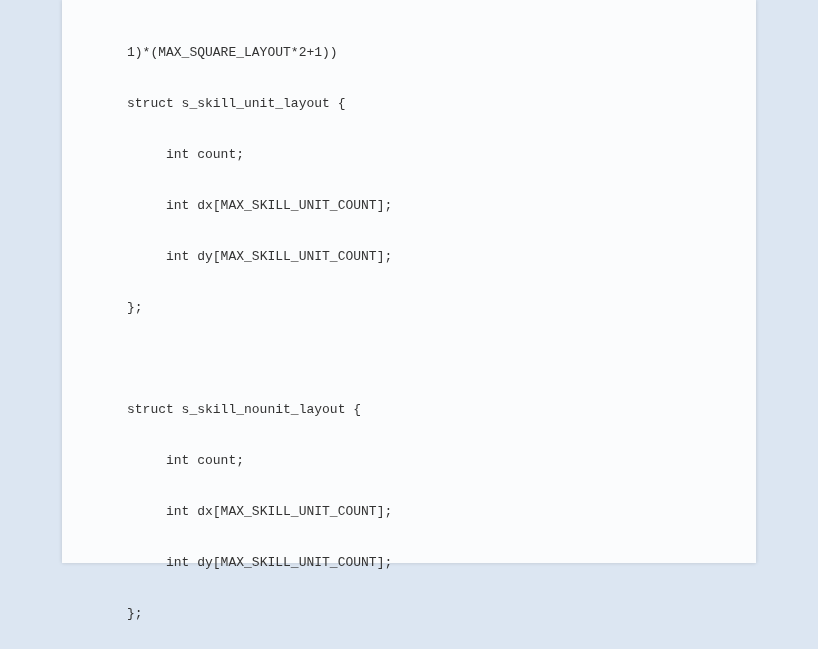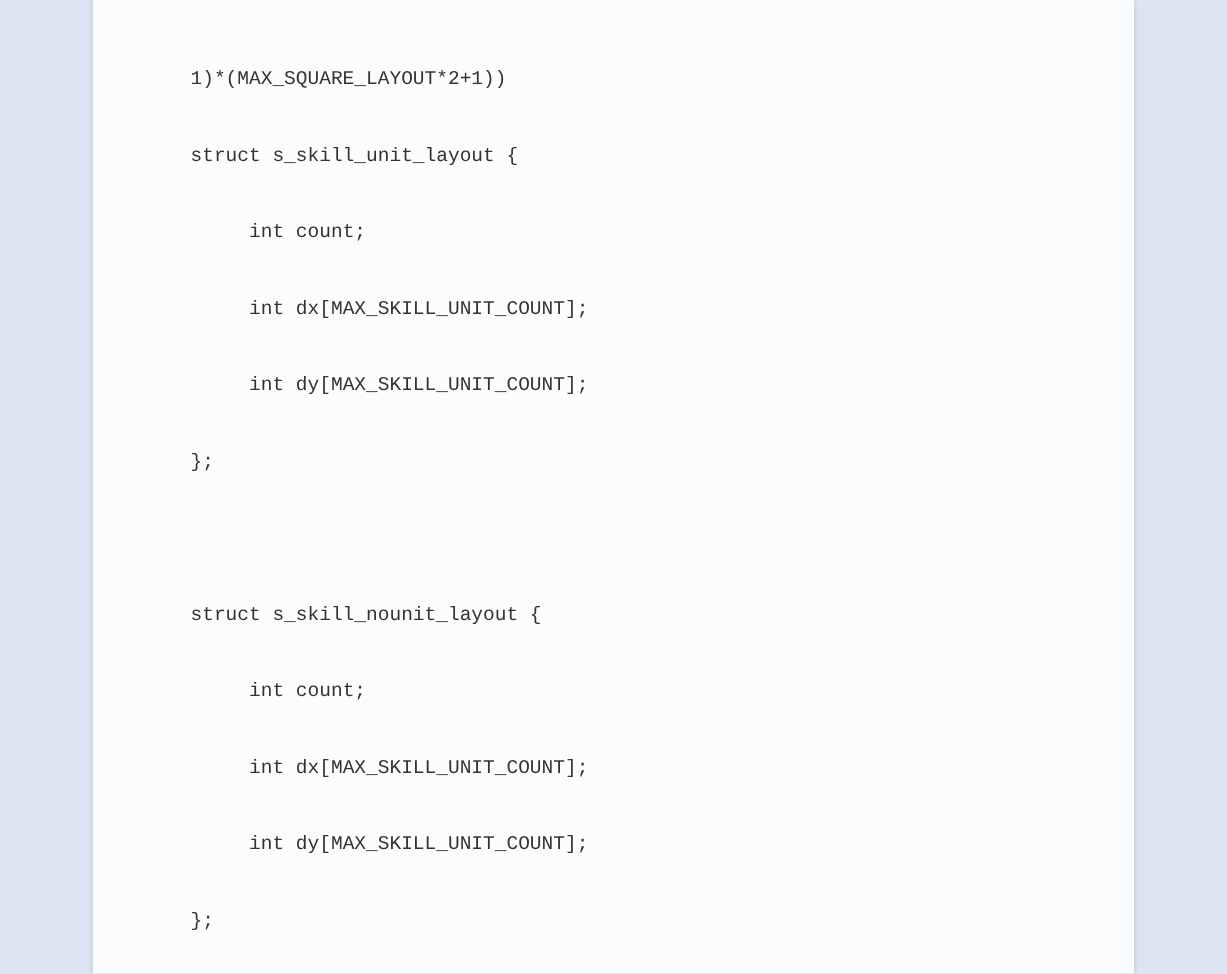--- a/index.html
+++ b/index.html
@@ -12,21 +12,21 @@
     font-family: "Courier New", Courier, monospace;
     font-size: 13px;
     line-height: 17px;
     color: #333333;
   }
   .page {
     position: absolute;
     left: 62px;
     top: 0;
     width: 694px;
-    height: 649px;
+    height: 563px;
     background: #fbfcfd;
     box-shadow: 0 0 4px rgba(0,0,0,0.15);
     padding: 10px 0 0 0;
     box-sizing: border-box;
   }
   .code-area {
     padding-left: 65px;
     padding-right: 10px;
     white-space: pre-wrap;
     word-wrap: break-word;

